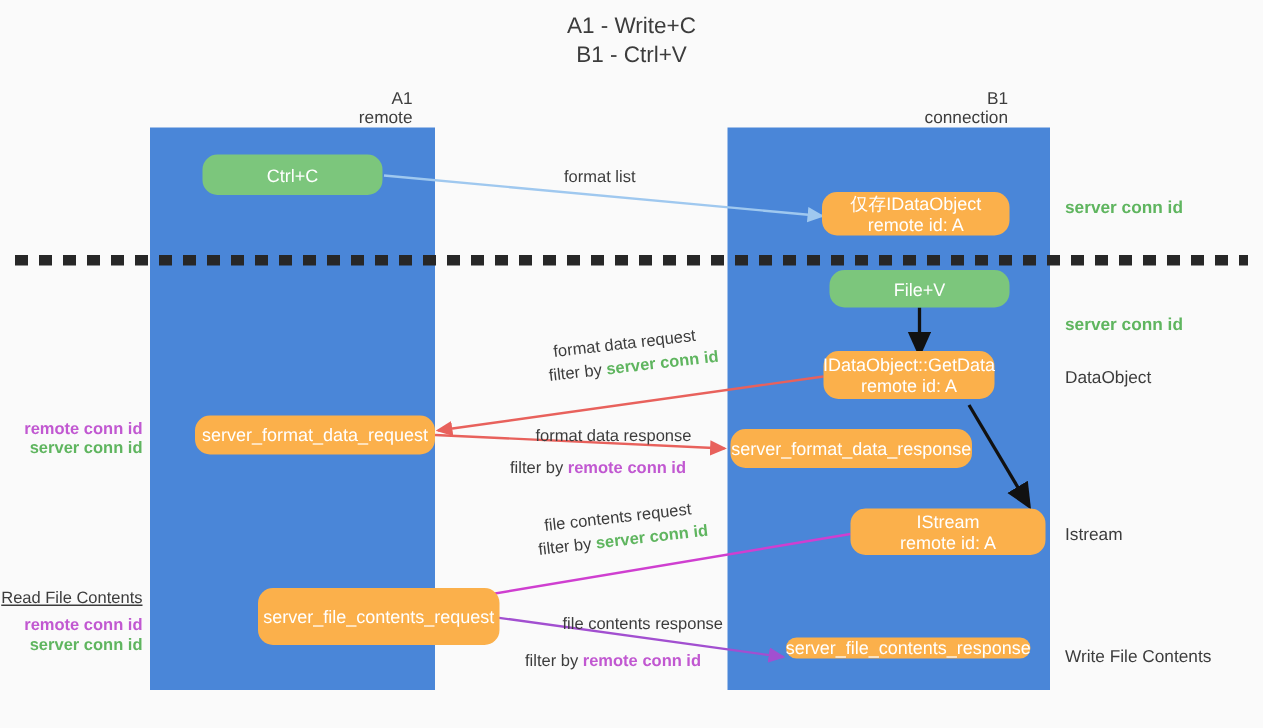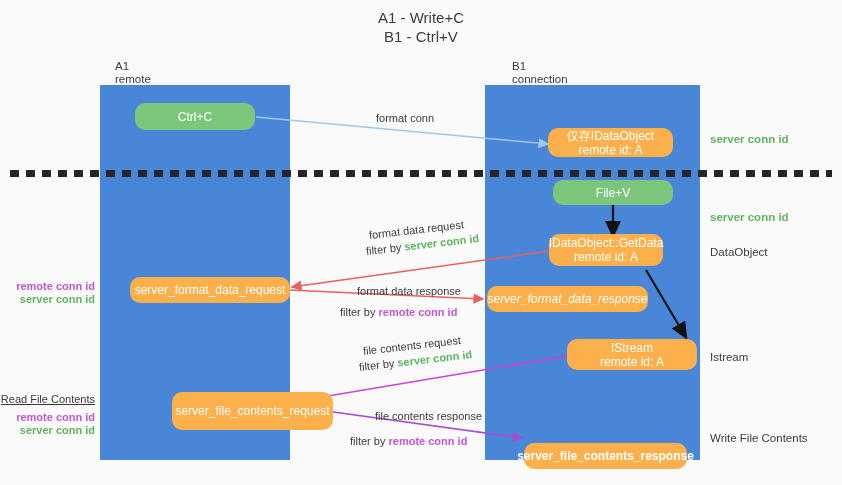--- a/index.html
+++ b/index.html
@@ -32,21 +32,21 @@
     width: 842px;
     text-align: center;
     font-size: 15px;
     line-height: 19px;
     color: #3c3c3c;
   }
 
   
   .col-header {
     position: absolute;
-    text-align: left;
+    text-align: right;
     font-size: 11.5px;
     line-height: 13px;
     color: #3c3c3c;
     width: 160px;
   }
   .col-header .l2 { display: block; }
 
   
   .lane {
     position: absolute;
@@ -199,33 +199,33 @@
 
   <div class="node orange" style="left:567px; top:339px; width:130px; height:31px;">
     <span>IStream</span>
     <span class="sub">remote id: A</span>
   </div>
 
   <div class="node orange" style="left:130px; top:277px; width:160px; height:26px;">
     <span>server_format_data_request</span>
   </div>
 
-  <div class="node orange" style="left:487px; top:286px; width:161px; height:26px;font-style:italic;">
+  <div class="node orange" style="left:487px; top:286px; width:161px; height:26px;">
     <span>server_format_data_response</span>
   </div>
 
   <div class="node orange" style="left:130px; top:392px; width:161px; height:38px;margin-left:42px;">
     <span>server_file_contents_request</span>
   </div>
 
-  <div class="node orange" style="left:524px; top:443px; width:163px; height:26px;font-weight:bold;">
+  <div class="node orange" style="left:524px; top:425px; width:163px; height:14px;">
     <span>server_file_contents_response</span>
   </div>
 
-  <div class="lbl" style="left:376px; top:111px;">format conn</div>
+  <div class="lbl" style="left:376px; top:111px;">format list</div>
 
   <div class="lbl tilt-a" style="left:369px; top:228px;">format data request</div>
   <div class="lbl tilt-a" style="left:366px; top:244px;">
     <span>filter by </span><span class="inline-green">server conn id</span>
   </div>
 
   <div class="lbl" style="left:357px; top:284px;">format data response</div>
   <div class="lbl" style="left:340px; top:305px;">
     <span>filter by </span><span class="inline-purple">remote conn id</span>
   </div>

